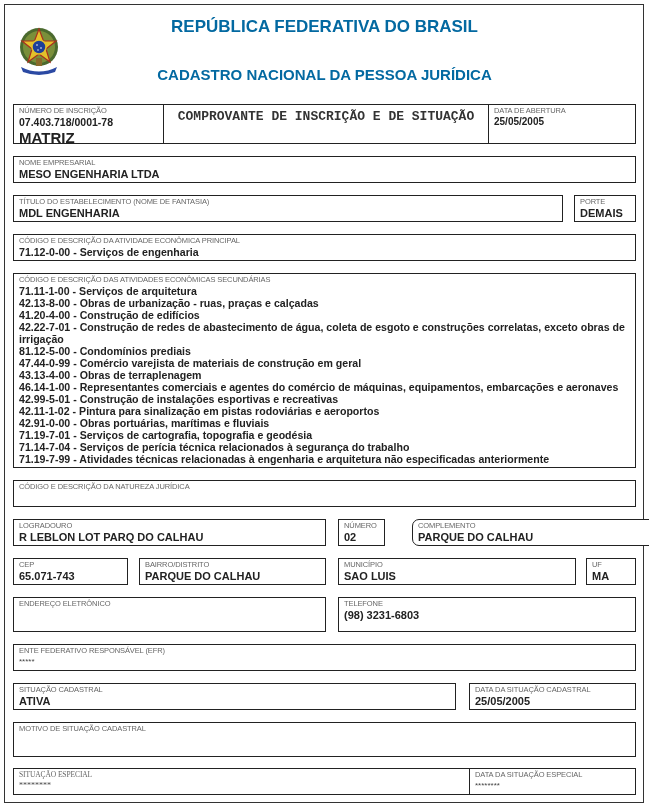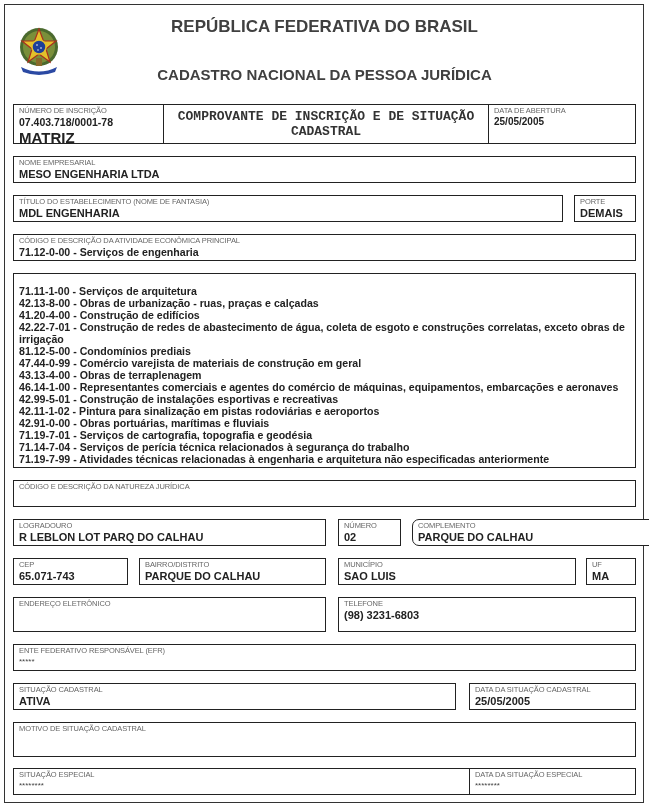--- a/index.html
+++ b/index.html
@@ -7,21 +7,21 @@
          font-family: "Liberation Sans", sans-serif; color: #222; }
   .frame { position: absolute; left: 4px; top: 4px; width: 640px; height: 799px;
            border: 1px solid #333; box-sizing: border-box; }
   .box { position: absolute; border: 1.5px solid #222; box-sizing: border-box; background: #fff; }
   .lbl { position: absolute; left: 5px; top: 1px; font-size: 7.5px; color: #666;
          text-transform: uppercase; white-space: nowrap; letter-spacing: -0.1px; }
   .val { position: absolute; left: 5px; top: 11px; font-size: 11px; font-weight: bold;
          color: #222; white-space: nowrap; }
   .val.stars { font-size: 8px; top: 12px; font-weight: normal; color: #444; }
   .h1 { position: absolute; left: 0; width: 649px; text-align: center; font-weight: bold;
-        color: #404040; }
+        color: #0369a1; }
   .emblem { position: absolute; left: 17px; top: 26px; width: 44px; height: 50px; }
   .title-cell { position: absolute; text-align: center; font-size: 13px; font-weight: bold;
                 color: #333; line-height: 15px; }
   .act-list { position: absolute; left: 5px; top: 11px; right: 5px; font-size: 10.6px;
               font-weight: bold; color: #222; line-height: 12px; }
   .act-list div { white-space: normal; }
 </style>
 </head>
 <body>
 
@@ -43,21 +43,20 @@
 <div class="h1" style="top:66px;font-size:15px;">CADASTRO NACIONAL DA PESSOA JURÍDICA</div>
 
 <div class="box" style="left:13px;top:104px;width:151px;height:40px;">
   <span class="lbl">NÚMERO DE INSCRIÇÃO</span>
   <span class="val" style="font-size:10.5px;">07.403.718/0001-78</span>
   <span class="val" style="top:24px;font-size:15px;">MATRIZ</span>
 </div>
 <div class="box" style="left:163px;top:104px;width:326px;height:40px;">
   <div class="title-cell" style="left:0;right:0;top:4px;font-family:Liberation Mono, monospace;">
     <div>COMPROVANTE DE INSCRIÇÃO E DE SITUAÇÃO</div>
-    <div>CADASTRAL</div>
   </div>
 </div>
 <div class="box" style="left:488px;top:104px;width:148px;height:40px;">
   <span class="lbl">DATA DE ABERTURA</span>
   <span class="val" style="font-size:10px;">25/05/2005</span>
 </div>
 
 <div class="box" style="left:13px;top:156px;width:623px;height:27px;">
   <span class="lbl">NOME EMPRESARIAL</span>
   <span class="val">MESO ENGENHARIA LTDA</span>
@@ -71,20 +70,21 @@
   <span class="lbl">PORTE</span>
   <span class="val">DEMAIS</span>
 </div>
 
 <div class="box" style="left:13px;top:234px;width:623px;height:27px;">
   <span class="lbl">CÓDIGO E DESCRIÇÃO DA ATIVIDADE ECONÔMICA PRINCIPAL</span>
   <span class="val" style="font-size:10.6px;">71.12-0-00 - Serviços de engenharia</span>
 </div>
 
 <div class="box" style="left:13px;top:273px;width:623px;height:195px;">
+  <span class="lbl">CÓDIGO E DESCRIÇÃO DAS ATIVIDADES ECONÔMICAS SECUNDÁRIAS</span>
   <div class="act-list" id="act-list">
       <div>71.11-1-00 - Serviços de arquitetura</div>
       <div>42.13-8-00 - Obras de urbanização - ruas, praças e calçadas</div>
       <div>41.20-4-00 - Construção de edifícios</div>
       <div>42.22-7-01 - Construção de redes de abastecimento de água, coleta de esgoto e construções correlatas, exceto obras de irrigação</div>
       <div>81.12-5-00 - Condomínios prediais</div>
       <div>47.44-0-99 - Comércio varejista de materiais de construção em geral</div>
       <div>43.13-4-00 - Obras de terraplenagem</div>
       <div>46.14-1-00 - Representantes comerciais e agentes do comércio de máquinas, equipamentos, embarcações e aeronaves</div>
       <div>42.99-5-01 - Construção de instalações esportivas e recreativas</div>
@@ -97,21 +97,21 @@
 </div>
 
 <div class="box" style="left:13px;top:480px;width:623px;height:27px;">
   <span class="lbl">CÓDIGO E DESCRIÇÃO DA NATUREZA JURÍDICA</span>
 </div>
 
 <div class="box" style="left:13px;top:519px;width:313px;height:27px;">
   <span class="lbl">LOGRADOURO</span>
   <span class="val">R LEBLON LOT PARQ DO CALHAU</span>
 </div>
-<div class="box" style="left:338px;top:519px;width:63px;height:27px;">
+<div class="box" style="left:338px;top:519px;width:47px;height:27px;">
   <span class="lbl">NÚMERO</span>
   <span class="val">02</span>
 </div>
 <div class="box" style="left:412px;top:519px;width:260px;height:27px;border-radius:7px;">
   <span class="lbl">COMPLEMENTO</span>
   <span class="val">PARQUE DO CALHAU</span>
 </div>
 
 <div class="box" style="left:13px;top:558px;width:115px;height:27px;">
   <span class="lbl">CEP</span>
@@ -151,20 +151,20 @@
 <div class="box" style="left:469px;top:683px;width:167px;height:27px;text-align:right;">
   <span class="lbl">DATA DA SITUAÇÃO CADASTRAL</span>
   <span class="val">25/05/2005</span>
 </div>
 
 <div class="box" style="left:13px;top:722px;width:623px;height:35px;">
   <span class="lbl">MOTIVO DE SITUAÇÃO CADASTRAL</span>
   <span class="val"></span>
 </div>
 
-<div class="box" style="left:13px;top:768px;width:486px;height:27px;">
+<div class="box" style="left:13px;top:768px;width:486px;height:27px;font-family:Liberation Serif, serif;">
   <span class="lbl">SITUAÇÃO ESPECIAL</span>
   <span class="val stars">********</span>
 </div>
 <div class="box" style="left:469px;top:768px;width:167px;height:27px;">
   <span class="lbl">DATA DA SITUAÇÃO ESPECIAL</span>
   <span class="val stars">********</span>
 </div>
 
 </body></html>

